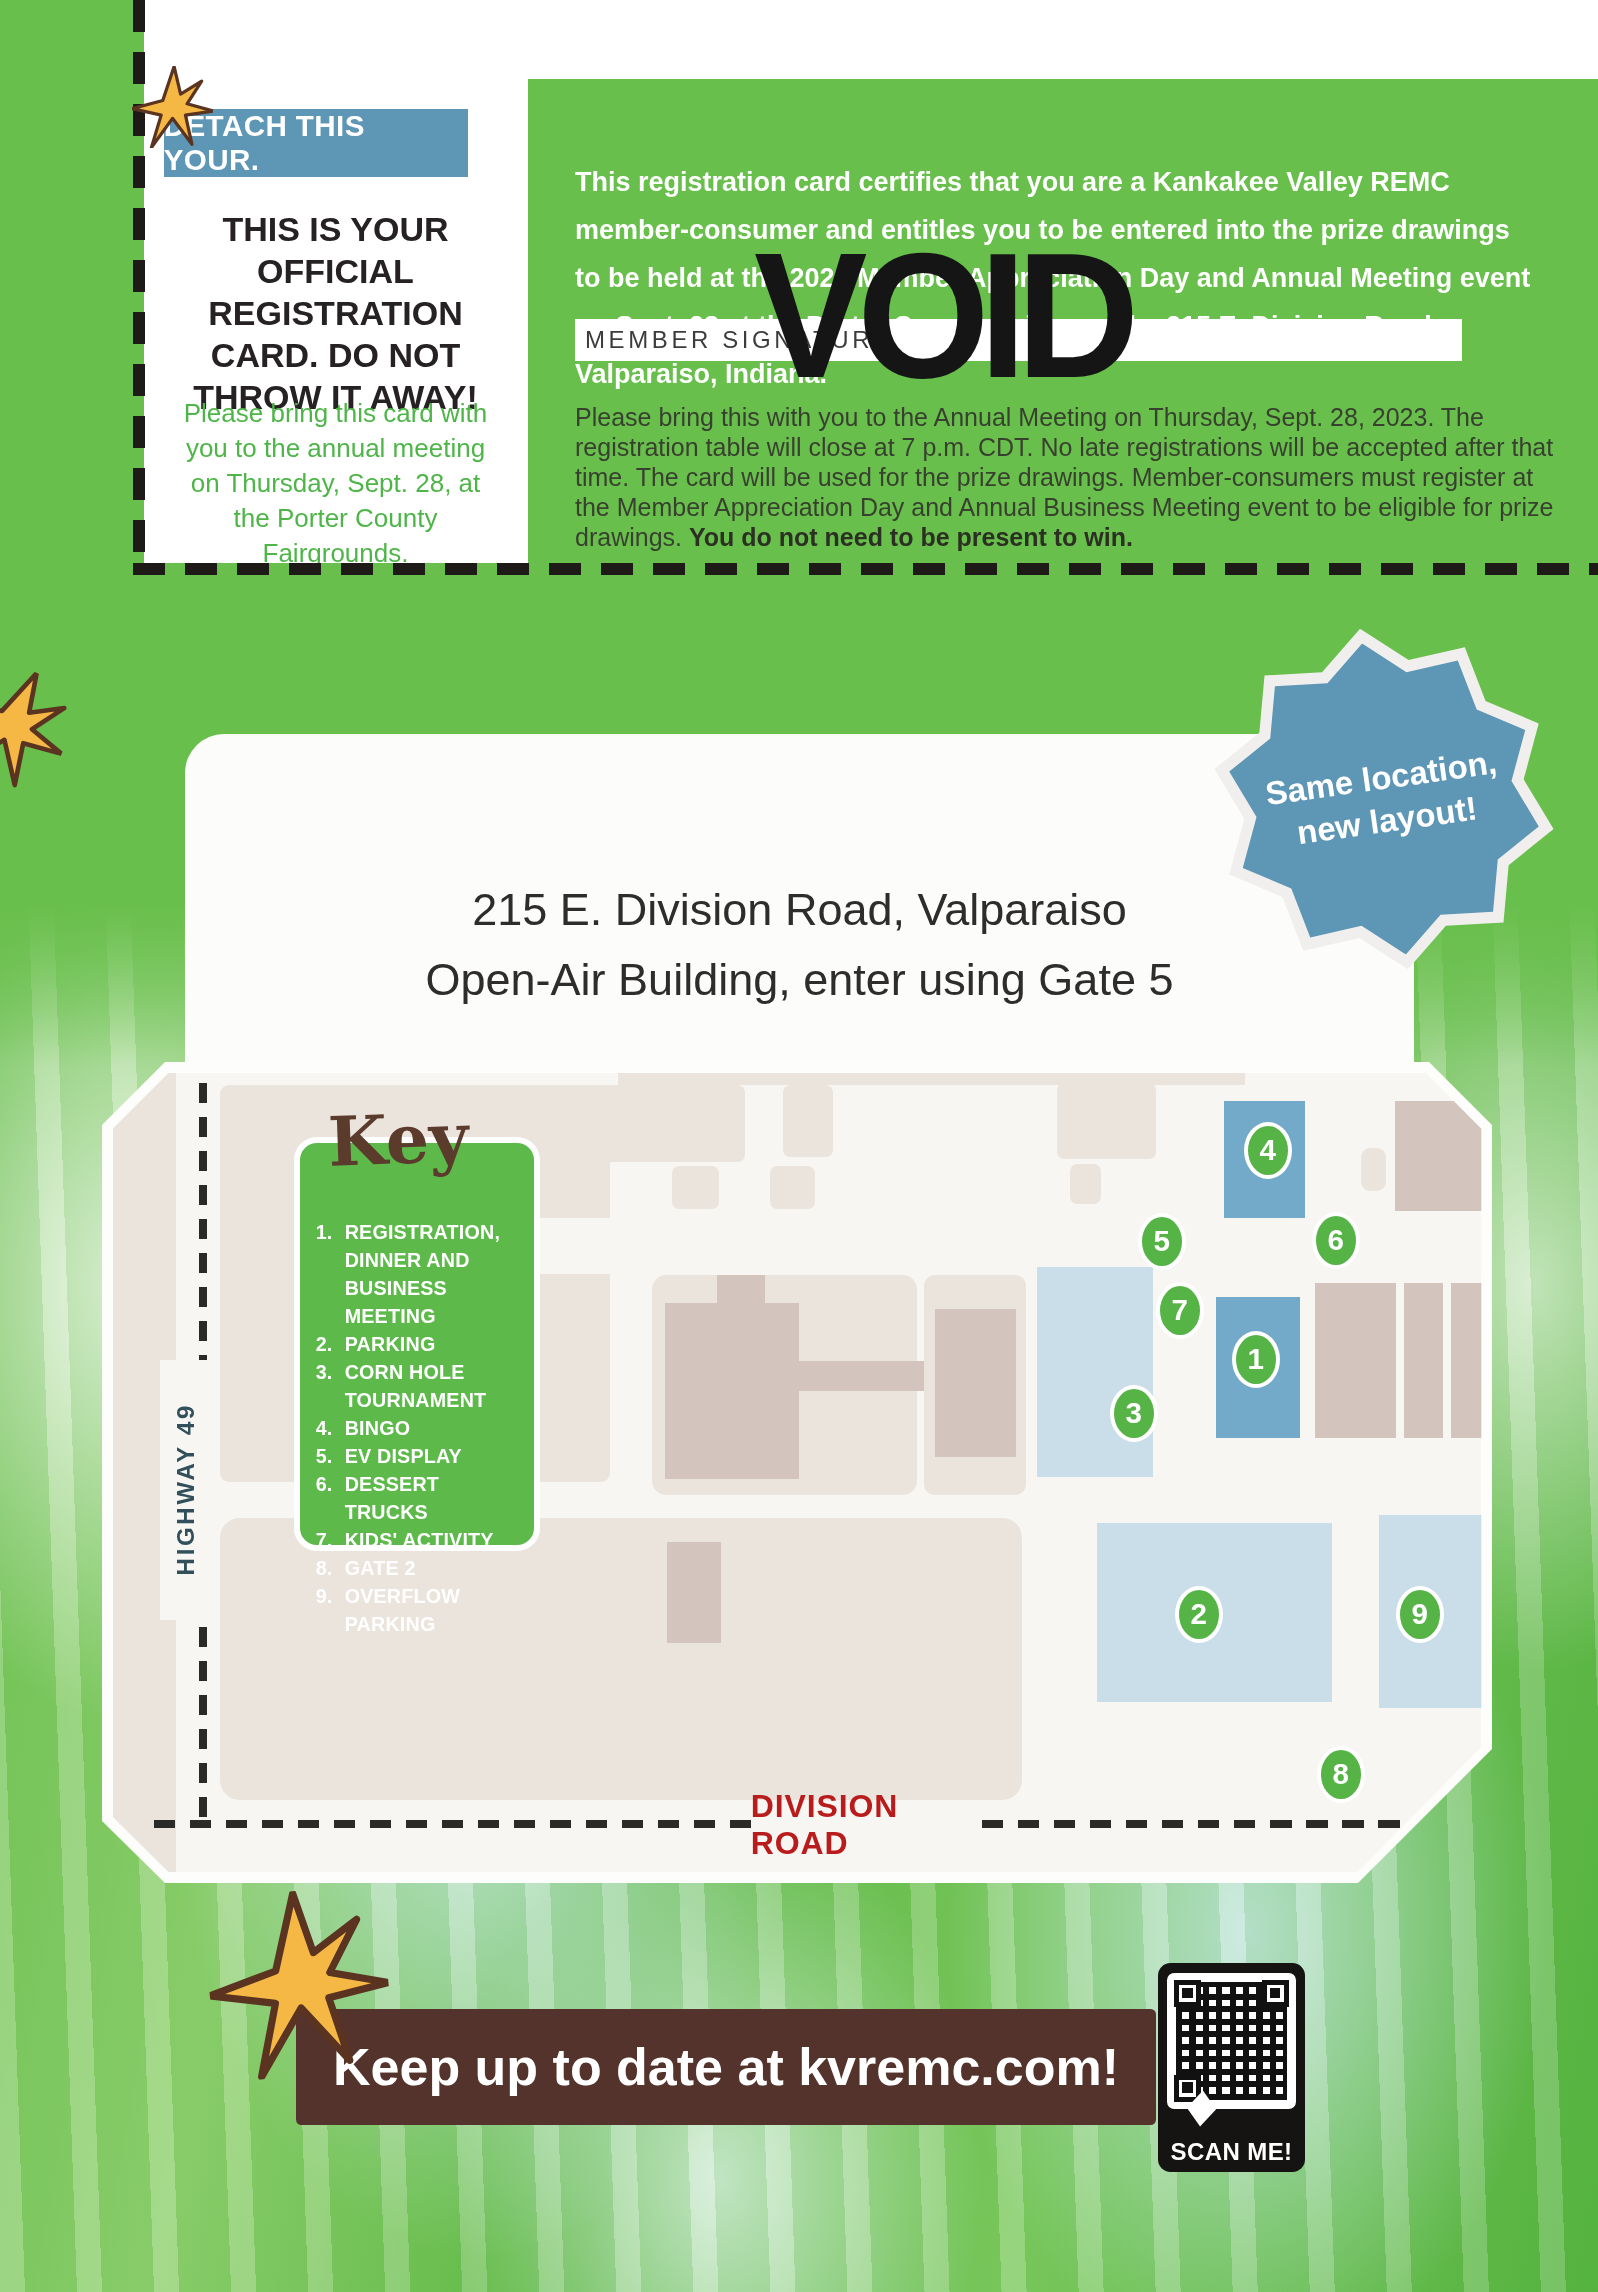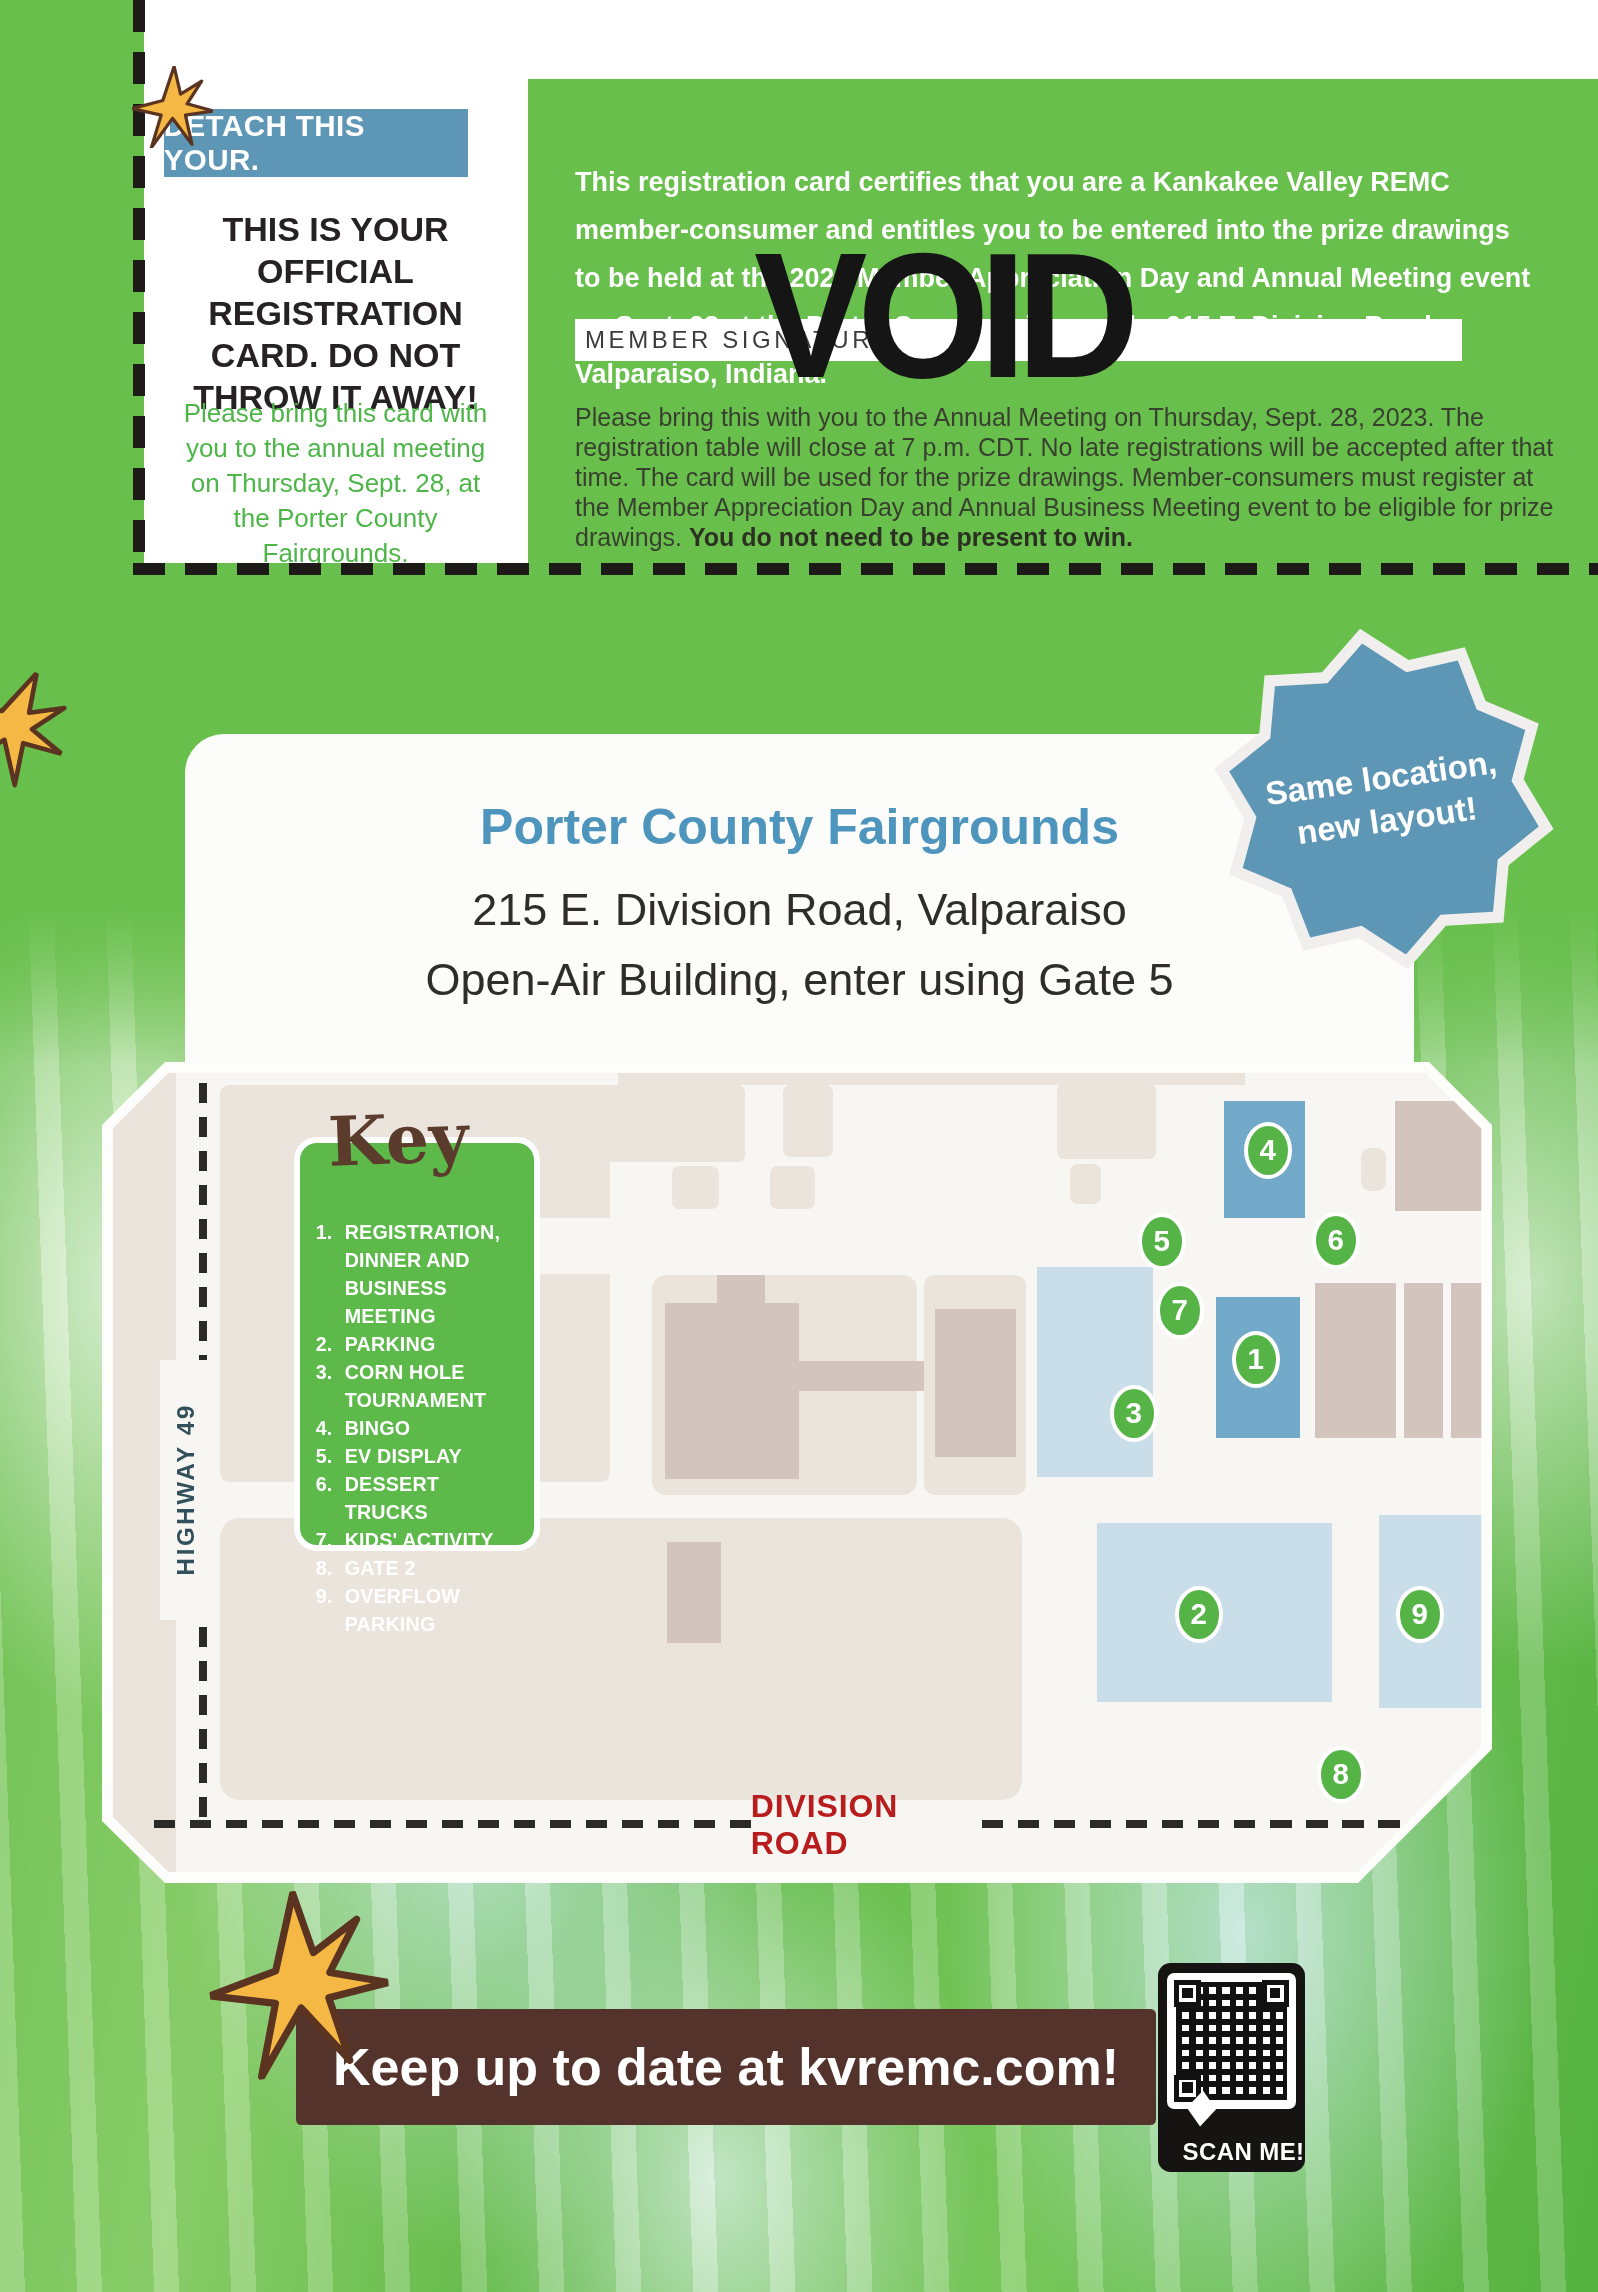--- a/index.html
+++ b/index.html
@@ -101,21 +101,21 @@
   .qr-bubble{position:absolute;left:9px;top:9.9px;width:129px;height:136px;background:#fff;border-radius:7.2px;}
   .qr-tail{position:absolute;left:32px;top:134px;width:23px;height:23px;background:#fff;
     transform:rotate(55deg) skew(12deg);}
   .qr-grid{position:absolute;inset:9px;
     background-image:
       repeating-linear-gradient(0deg,#111 0 6.3px,transparent 6.3px 12.5px),
       repeating-linear-gradient(90deg,#111 0 6.3px,transparent 6.3px 13.4px);}
   .finder{position:absolute;width:27px;height:27px;border:5.4px solid #111;background:#fff;box-sizing:border-box;}
   .finder::after{content:"";position:absolute;left:2.7px;top:2.7px;width:10.7px;height:10.7px;background:#111;}
   .qr-label{position:absolute;left:0;bottom:6.3px;width:100%;text-align:center;color:#fff;
-    font-weight:bold;font-size:24px;letter-spacing:0.4px;padding-left:12px;}
+    font-weight:bold;font-size:24px;letter-spacing:0.4px;}
 
   .star{z-index:6;}
 </style>
 </head>
 <body>
 
 <div id="page">
 
   <div class="abs tiedye"></div>
   <div class="abs greenband"></div>
@@ -142,21 +142,20 @@
 
   <svg class="abs star" style="left:132px;top:66px;width:81px;height:82px" viewBox="0 0 100 100">
     <polygon points="52,0 60,34 86,18 68,46 100,55 66,60 74,96 50,64 24,100 36,60 0,52 38,42" fill="#f6b844" stroke="#5a3420" stroke-width="4" stroke-linejoin="round"></polygon>
   </svg>
 
   <svg class="abs star" style="left:-47px;top:667px;width:116px;height:116px;transform:rotate(24deg)" viewBox="0 0 100 100">
     <polygon points="52,0 60,34 86,18 68,46 100,55 66,60 74,96 50,64 24,100 36,60 0,52 38,42" fill="#f6b844" stroke="#5a3420" stroke-width="4" stroke-linejoin="round"></polygon>
   </svg>
 
   <div class="abs venue-card">
-    <div class="venue-title">Porter County Fairgrounds</div>
     <div class="venue-line1">215 E. Division Road, Valparaiso</div>
     <div class="venue-line2">Open-Air Building, enter using Gate 5</div>
   </div>
 
   <div class="abs" id="map">
     <div class="map-surface">
 
       <div class="blk" style="left:0;top:0;width:63px;height:100%"></div>
       <div class="blk" style="left:107px;top:12.5px;width:390px;height:397px;border-radius:9px"></div>
       <div class="blk base" style="left:376px;top:145px;width:994px;height:56px"></div>

